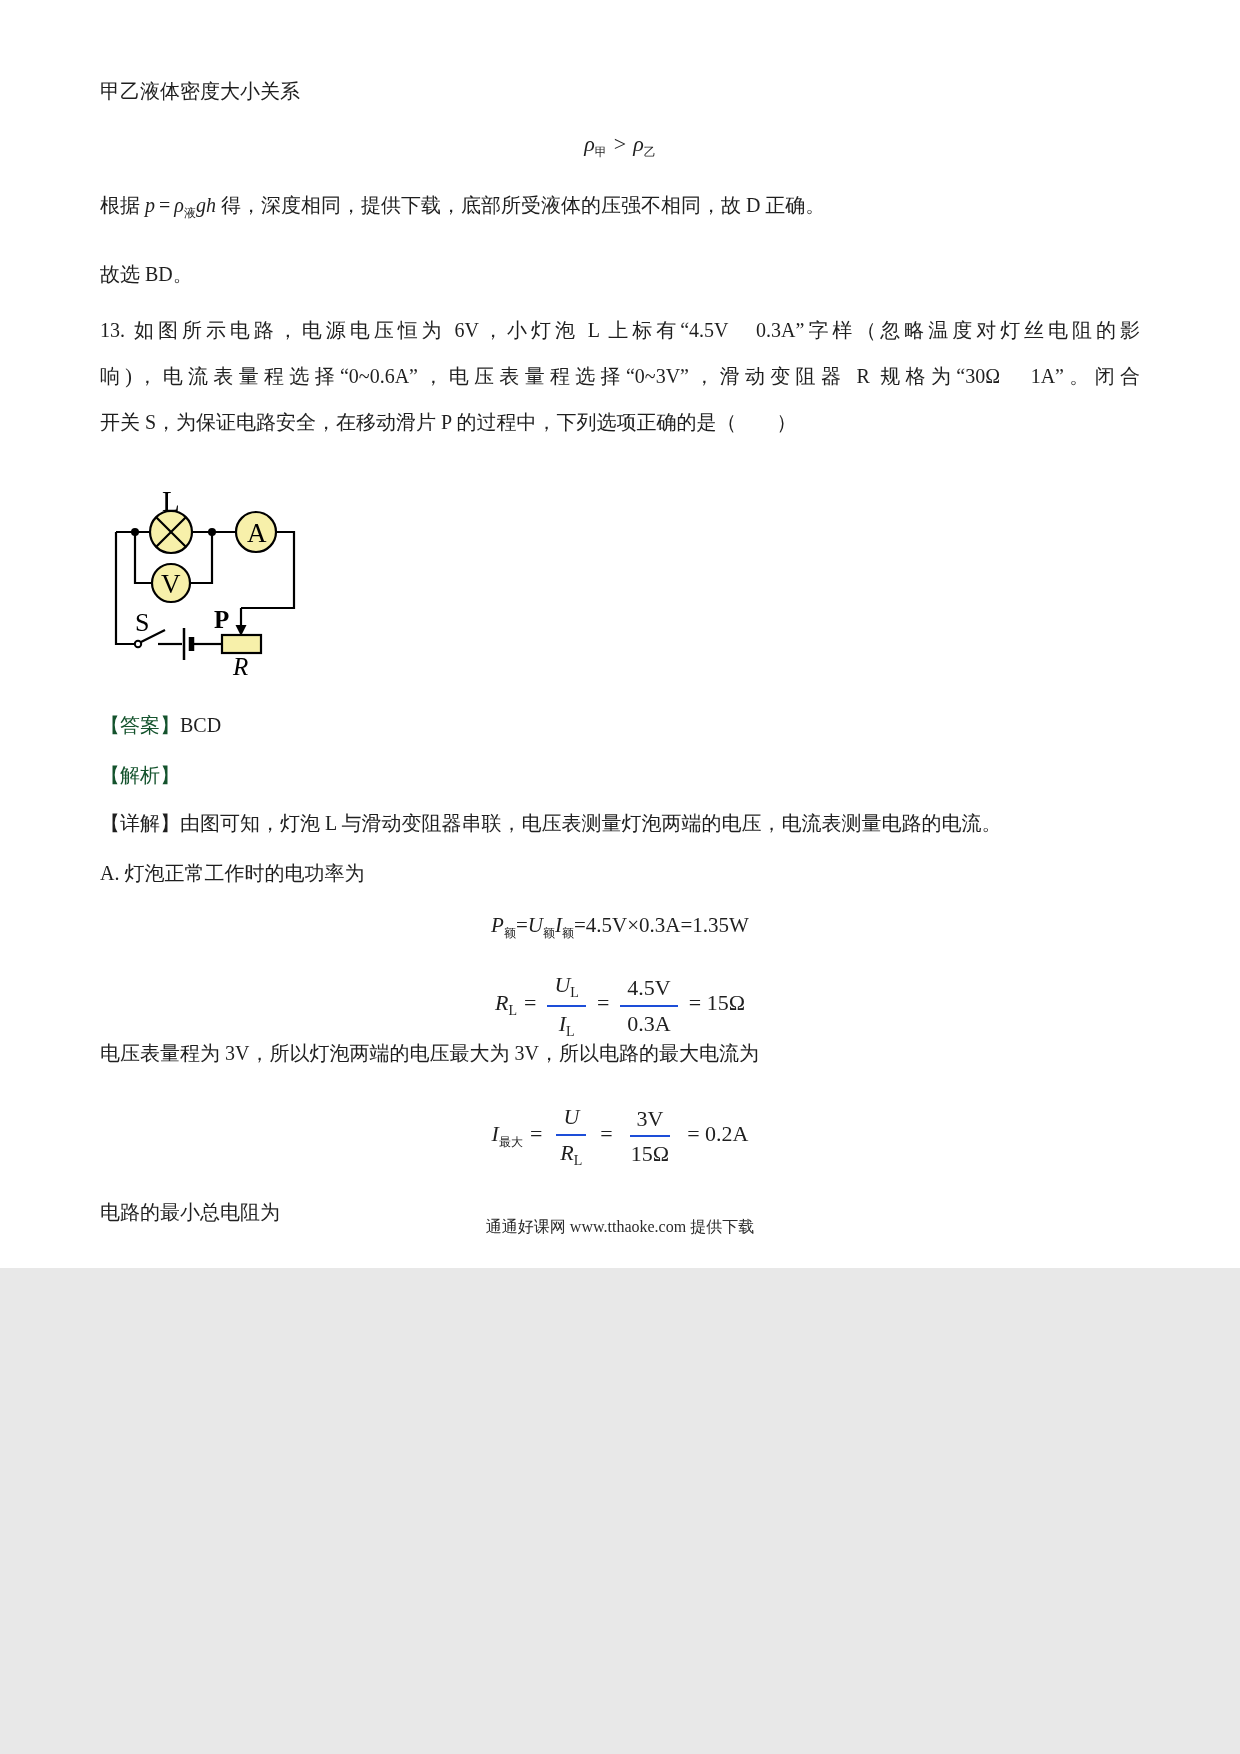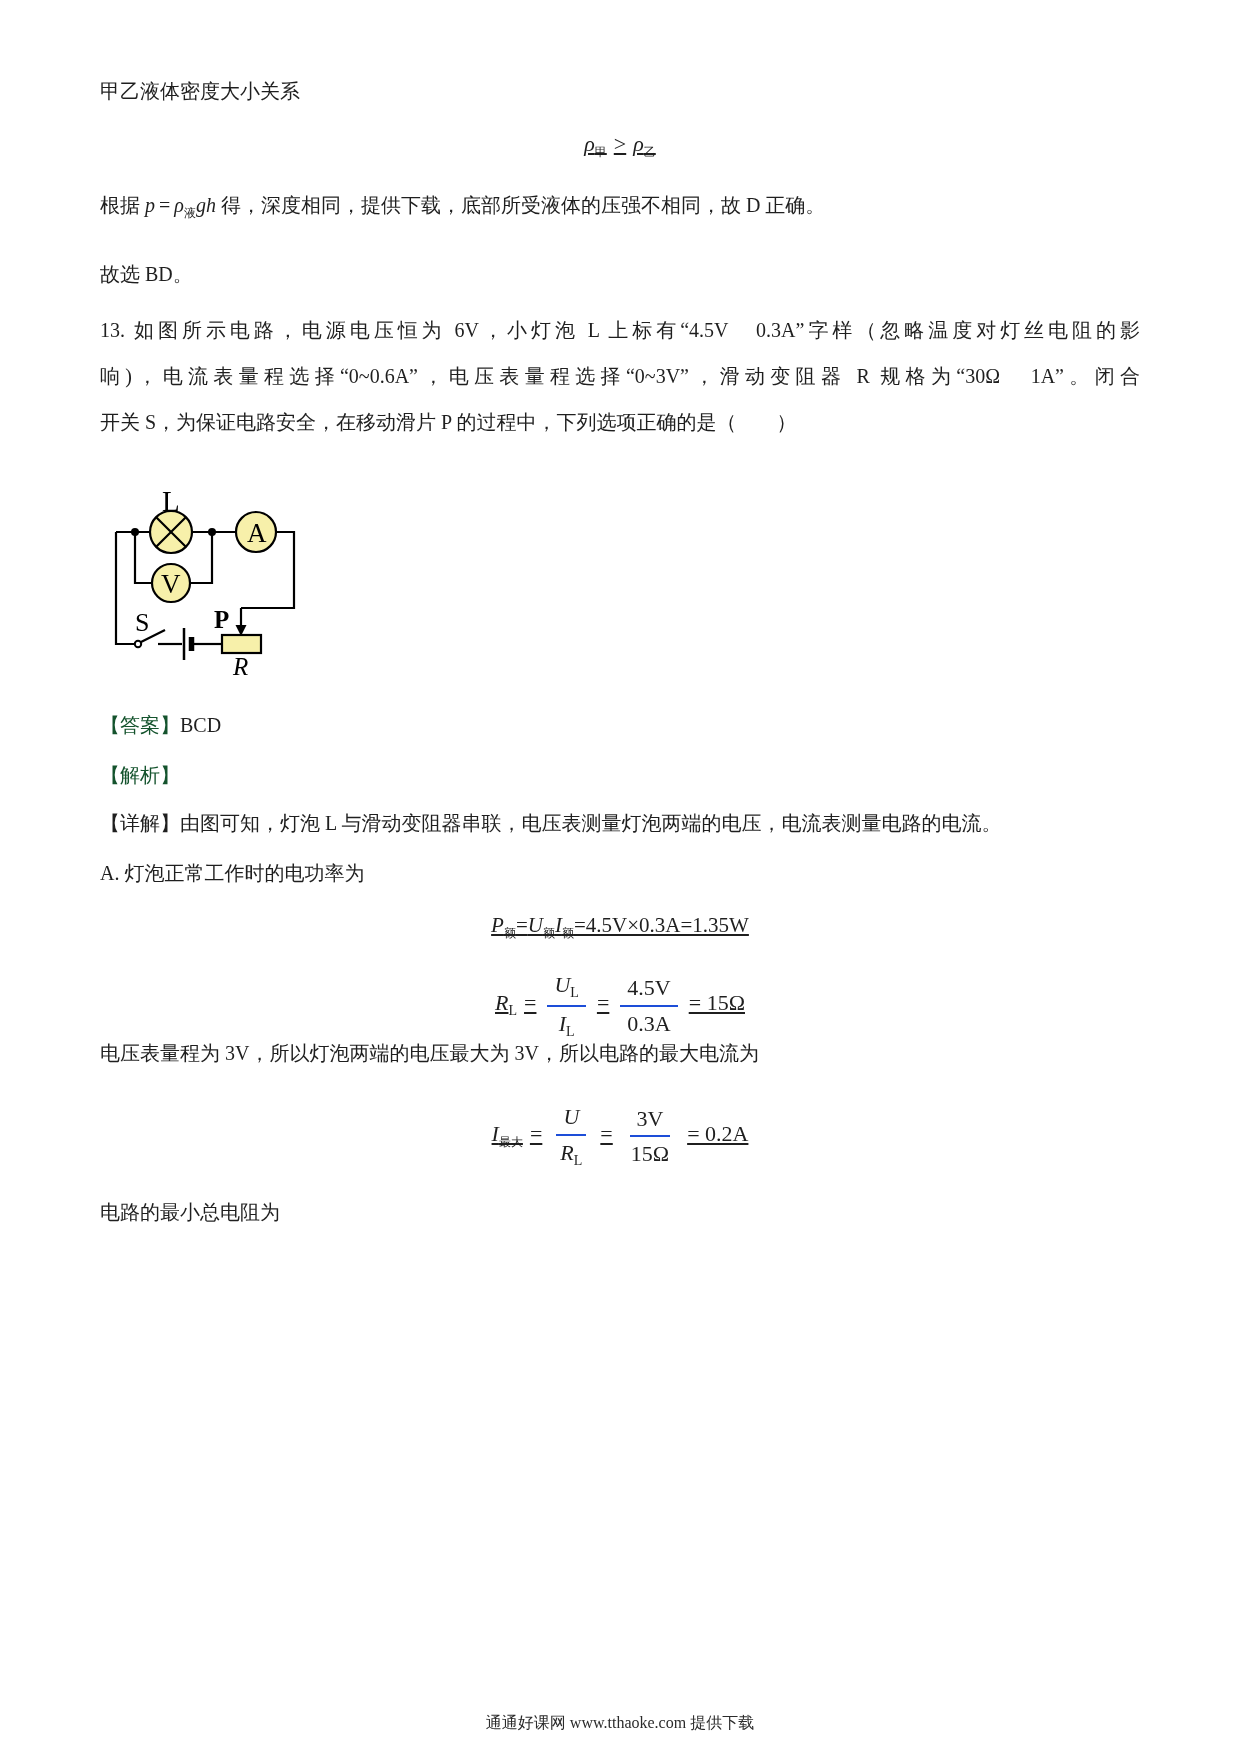--- a/index.html
+++ b/index.html
@@ -1,38 +1,38 @@
 <!DOCTYPE html>
 <html><head>
 <meta charset="utf-8">
 <style>
   html,body { margin:0; padding:0; background:#e8e8e8; }
   .page {
-    position:relative; width:1240px; height:1754px; margin:0 auto;
+    position:relative; width:1240px; height:1268px; margin:0 auto;
     background:#ffffff; box-sizing:border-box; padding:78px 100px 0 100px;
     font-family:"Liberation Serif","DejaVu Serif",serif;
     font-size:20px; color:#1f1f1f; overflow:hidden;
   }
   .para { margin:0; line-height:26px; }
   .jus  { text-align:justify; text-align-last:justify; }
   .qline { line-height:46px; margin:0; }
   i.v { font-style:italic; }
   .fsub { font-size:12px; vertical-align:-5px; letter-spacing:0; }
   .lsub { font-size:14px; vertical-align:-5px; font-style:normal; }
-  .formula-line { text-align:center; font-size:22px; margin:0;text-decoration:underline; }
+  .formula-line { text-align:center; font-size:22px; margin:0; }
   .eq { margin:0 7px; }
   .frac { display:inline-flex; flex-direction:column; align-items:center; vertical-align:middle; margin:0 4px; line-height:1.25; }
   .frac .num { border-bottom:2px solid #1d4ed8; padding:1px 7px 3px 7px; }
   .frac .den { padding:3px 7px 0 7px; }
   .blue { color:#14532d; }
   .opt-row { line-height:24px; margin:0 0 24px 0; }
   .opt-label { display:inline-block; min-width:26px; margin-right:14px; }
   .circuit-wrap { margin:36px 0 0 -6px; }
   .footer {
-    position:absolute; bottom:20px; left:0; width:100%;
+    position:absolute; bottom:30px; left:0; width:100%;
     text-align:center; font-size:16px; color:#2b2b2b;
   }
   svg text { font-family:"Liberation Serif","DejaVu Serif",serif; fill:#000; }
 </style>
 </head>
 <body>
 
 <div class="page">
 
   <p class="para" style="margin-top:0;">甲乙液体密度大小关系</p>

